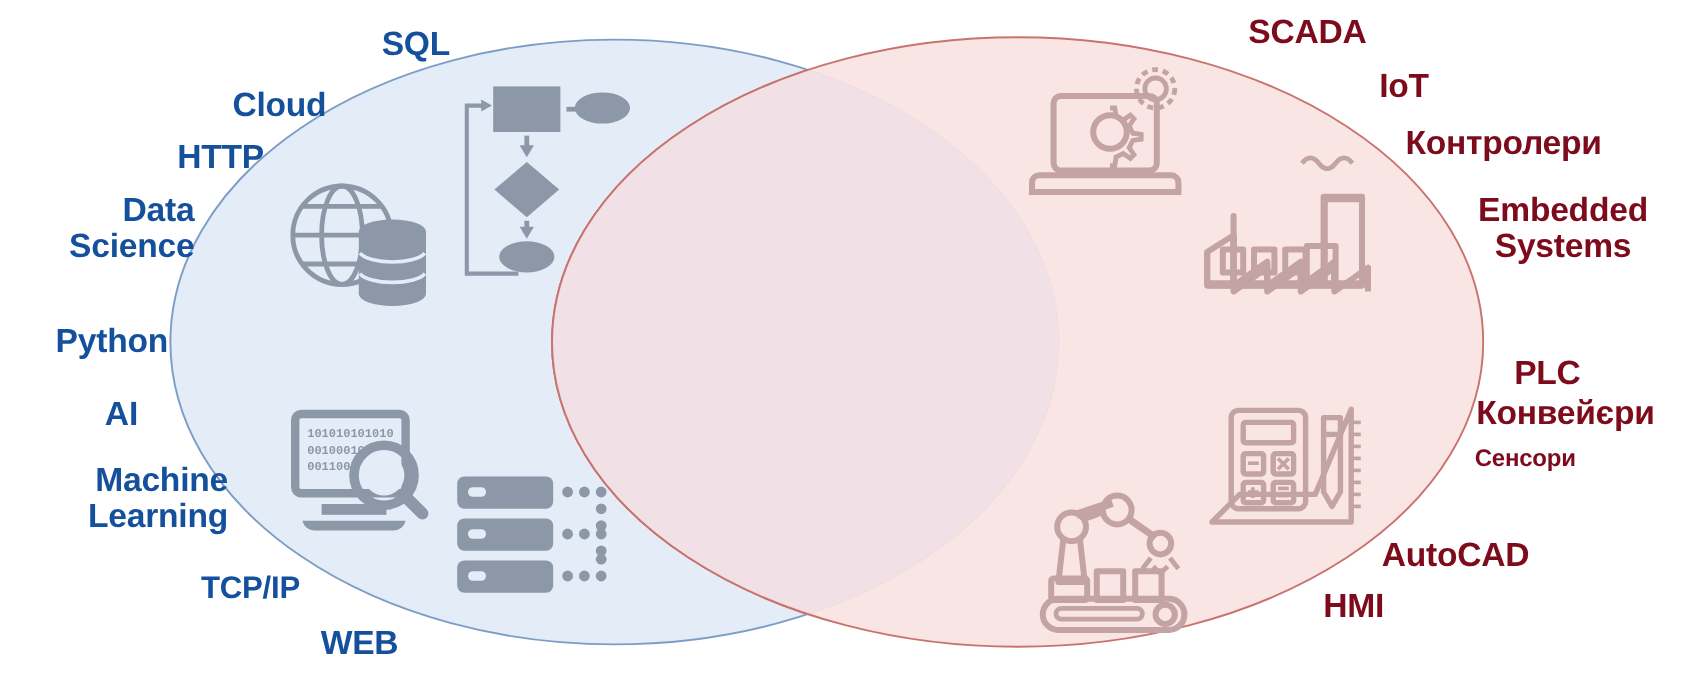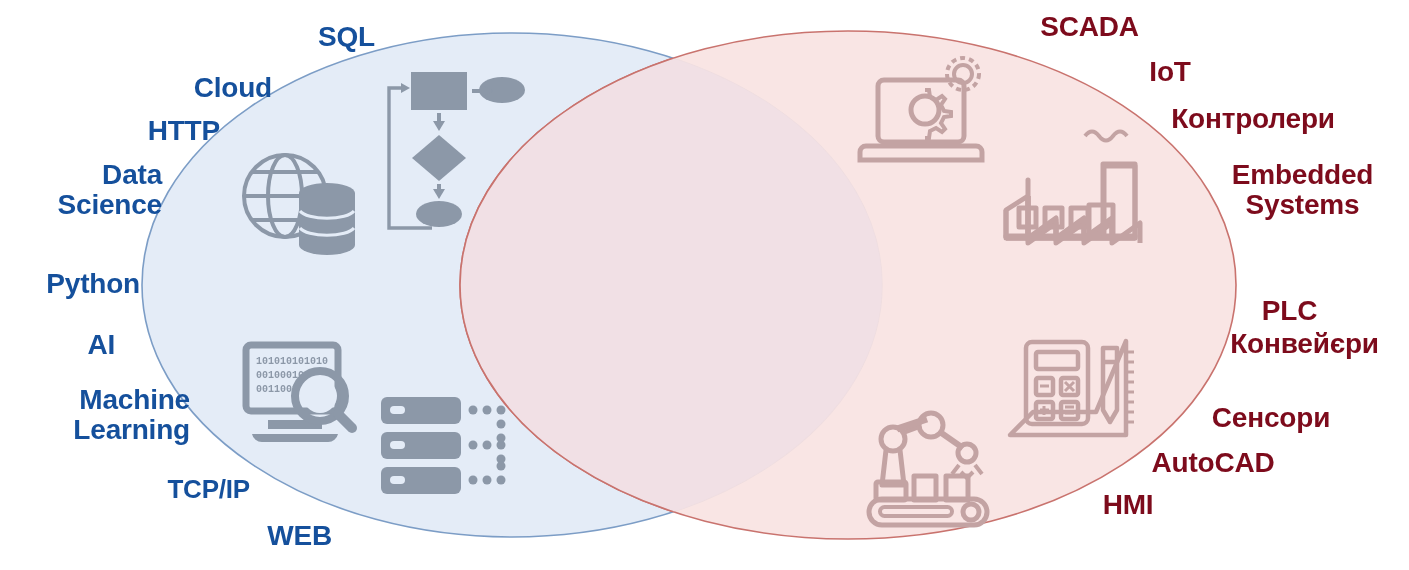--- a/index.html
+++ b/index.html
@@ -231,21 +231,21 @@
       <div class="label lbl-left" style="left: 222px; top: 521px; width: 110px; font-size: 28px;">WEB</div>
     </div>
   <div id="right-labels">
       <div class="label lbl-right" style="left: 1022px; top: 12px; width: 135px; font-size: 28px; text-align: center;">SCADA</div>
       <div class="label lbl-right" style="left: 1125px; top: 57px; width: 90px; font-size: 28px;">IoT</div>
       <div class="label lbl-right" style="left: 1153px; top: 104px; width: 200px; font-size: 28px;">Контролери</div>
       <div class="label lbl-right" style="left: 1210px; top: 160px; width: 185px; font-size: 28px;">Embedded
 Systems</div>
       <div class="label lbl-right" style="left: 1242px; top: 267px; width: 95px; font-size: 28px; margin-top: 29px;">PLC</div>
       <div class="label lbl-right" style="left: 1212px; top: 329px; width: 185px; font-size: 28px;">Конвейєри</div>
-      <div class="label lbl-right" style="left: 1196px; top: 403px; width: 150px; font-size: 28px;">Сенсори</div>
+      <div class="label lbl-right" style="left: 1196px; top: 372px; width: 150px; font-size: 20px;">Сенсори</div>
       <div class="label lbl-right" style="left: 1133px; top: 448px; width: 160px; font-size: 28px;">AutoCAD</div>
       <div class="label lbl-right" style="left: 1078px; top: 490px; width: 100px; font-size: 28px;">HMI</div>
     </div>
 
 
 
 
 </div>
 
 </body></html>

